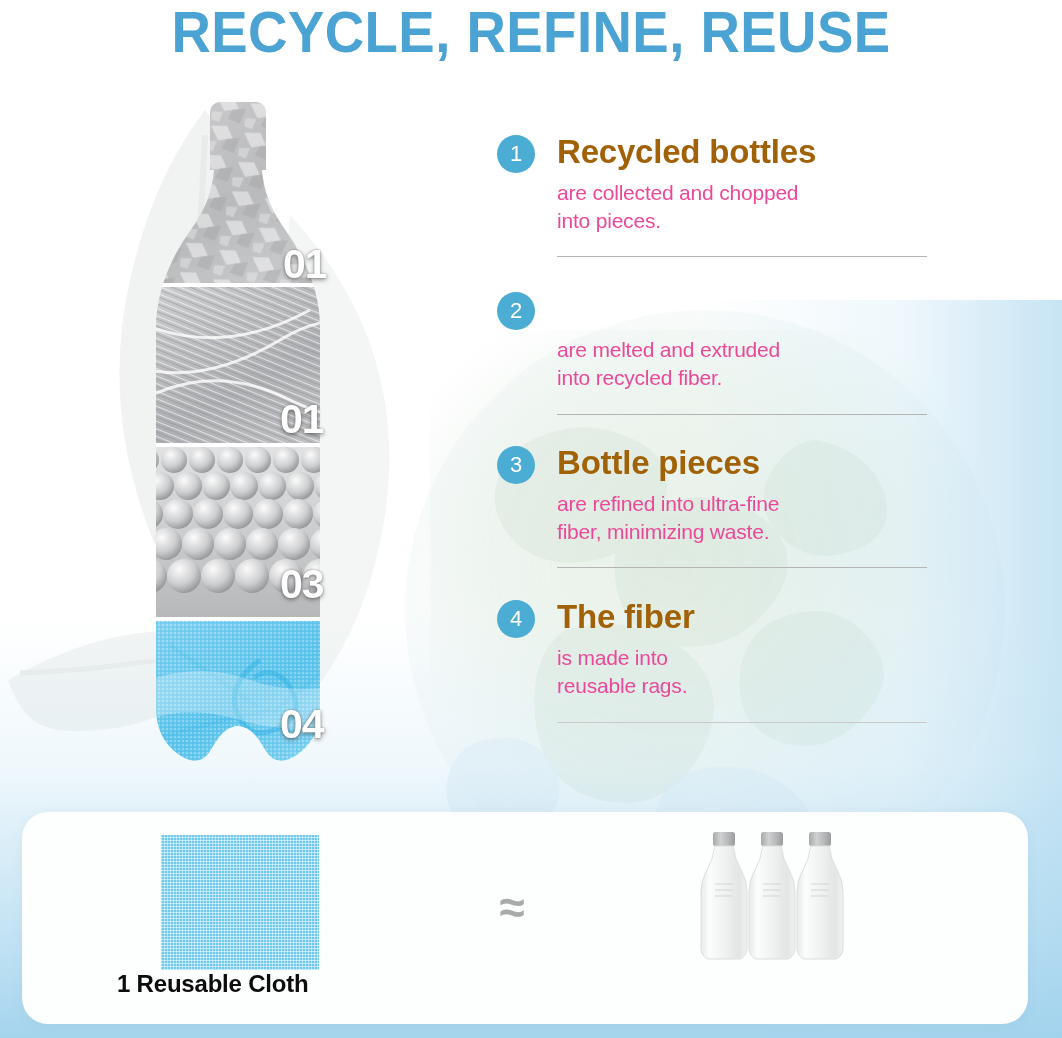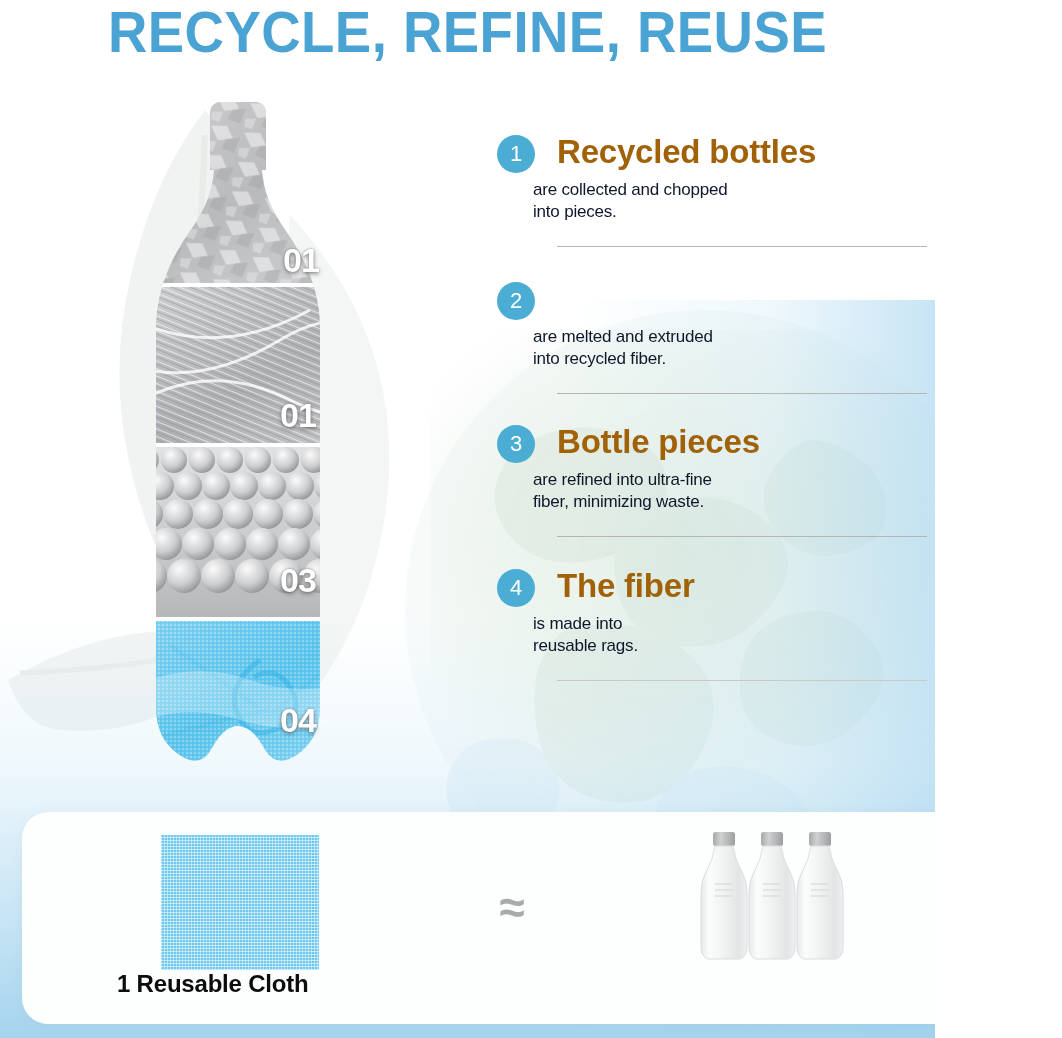--- a/index.html
+++ b/index.html
@@ -2,21 +2,21 @@
 <html><head>
 <meta charset="utf-8">
 <style>
   html, body {
     margin: 0;
     padding: 0;
     background: #ffffff;
   }
   #page {
     position: relative;
-    width: 935px;
+    width: 1062px;
     height: 1038px;
     overflow: hidden;
     background: #ffffff;
     font-family: "Liberation Sans", sans-serif;
   }
 
   
   .bg-layer { position: absolute; inset: 0; pointer-events: none; }
 
   .bg-bottom-blue {
@@ -78,21 +78,21 @@
     position: absolute;
     left: 110px; top: 100px;
     width: 290px; height: 700px;
   }
   .bottle-svg { display: block; width: 290px; height: 700px; }
 
   .seg-num {
     position: absolute;
     font-family: "Liberation Sans", sans-serif;
     font-weight: bold;
-    font-size: 34px;
+    font-size: 41px;
     color: #ffffff;
     text-shadow: 0 2px 4px rgba(70,70,70,0.55), 0 0 2px rgba(80,80,80,0.6);
     letter-spacing: -1px;
   }
   .seg-num.n1 { left: 173px; top: 141px; }
   .seg-num.n2 { left: 170px; top: 296px; }
   .seg-num.n3 { left: 170px; top: 461px; }
   .seg-num.n4 { left: 170px; top: 601px; }
 
   
@@ -120,24 +120,24 @@
   .step-title {
     margin-left: 22px;
     font-family: "Liberation Sans Narrow", "Liberation Sans", sans-serif;
     font-weight: bold;
     font-size: 33px;
     color: #a16207;
     line-height: 1.2;
     letter-spacing: -0.2px;
   }
   .step-body {
-    margin-left: 36px;
+    margin-left: 60px;
     margin-top: 6px;
-    font-size: 17px;
-    color: #0f172a;
+    font-size: 21px;
+    color: #ec4899;
     line-height: 1.32;
     letter-spacing: -0.2px;
     white-space: pre-line;
   }
   .divider {
     margin-left: 60px;
     margin-top: 22px;
     height: 1px;
     background: #b5b5b5;
   }

